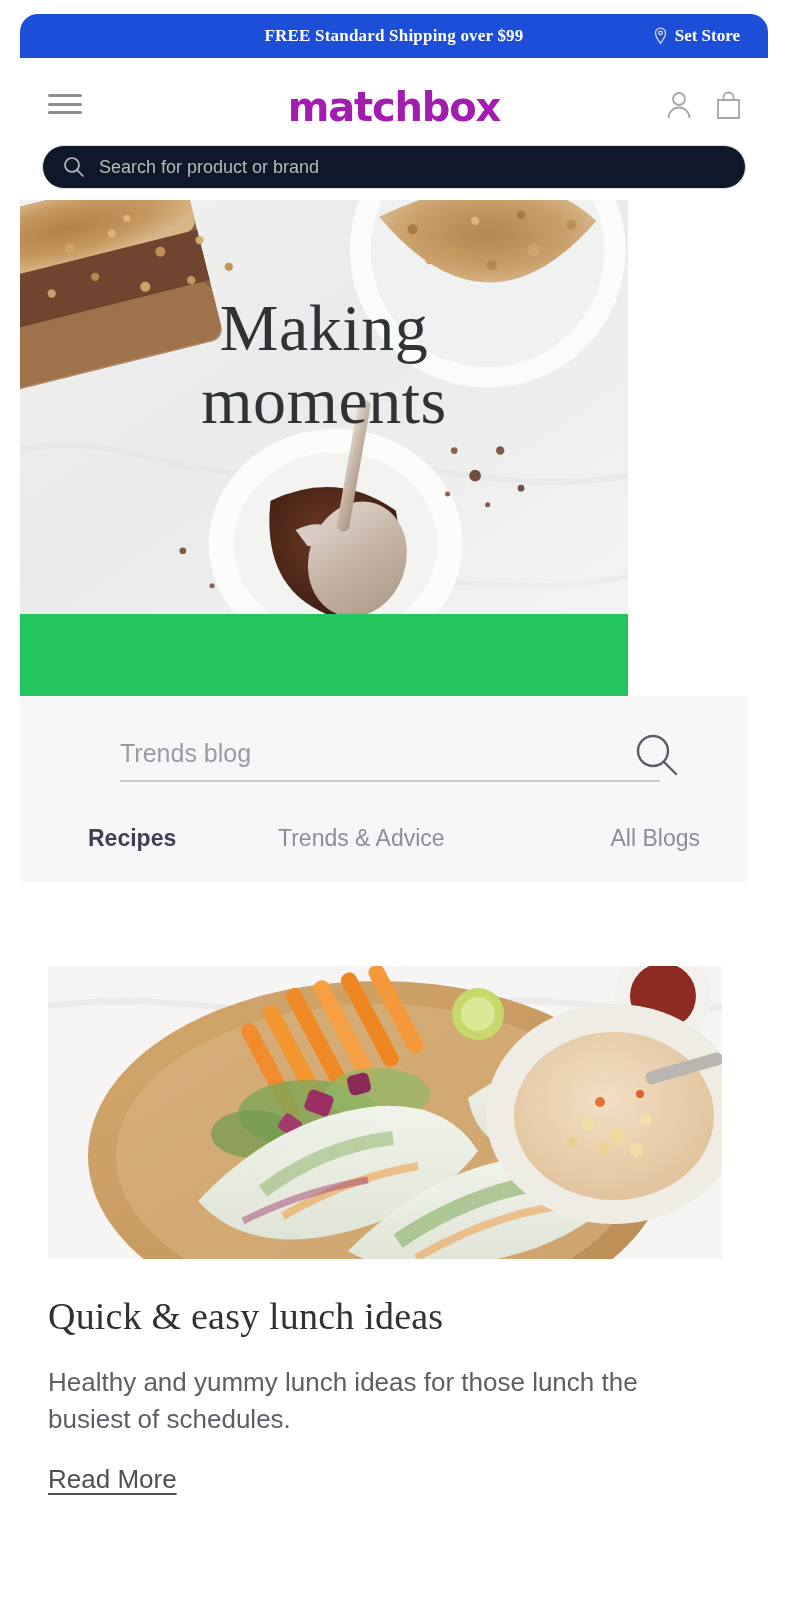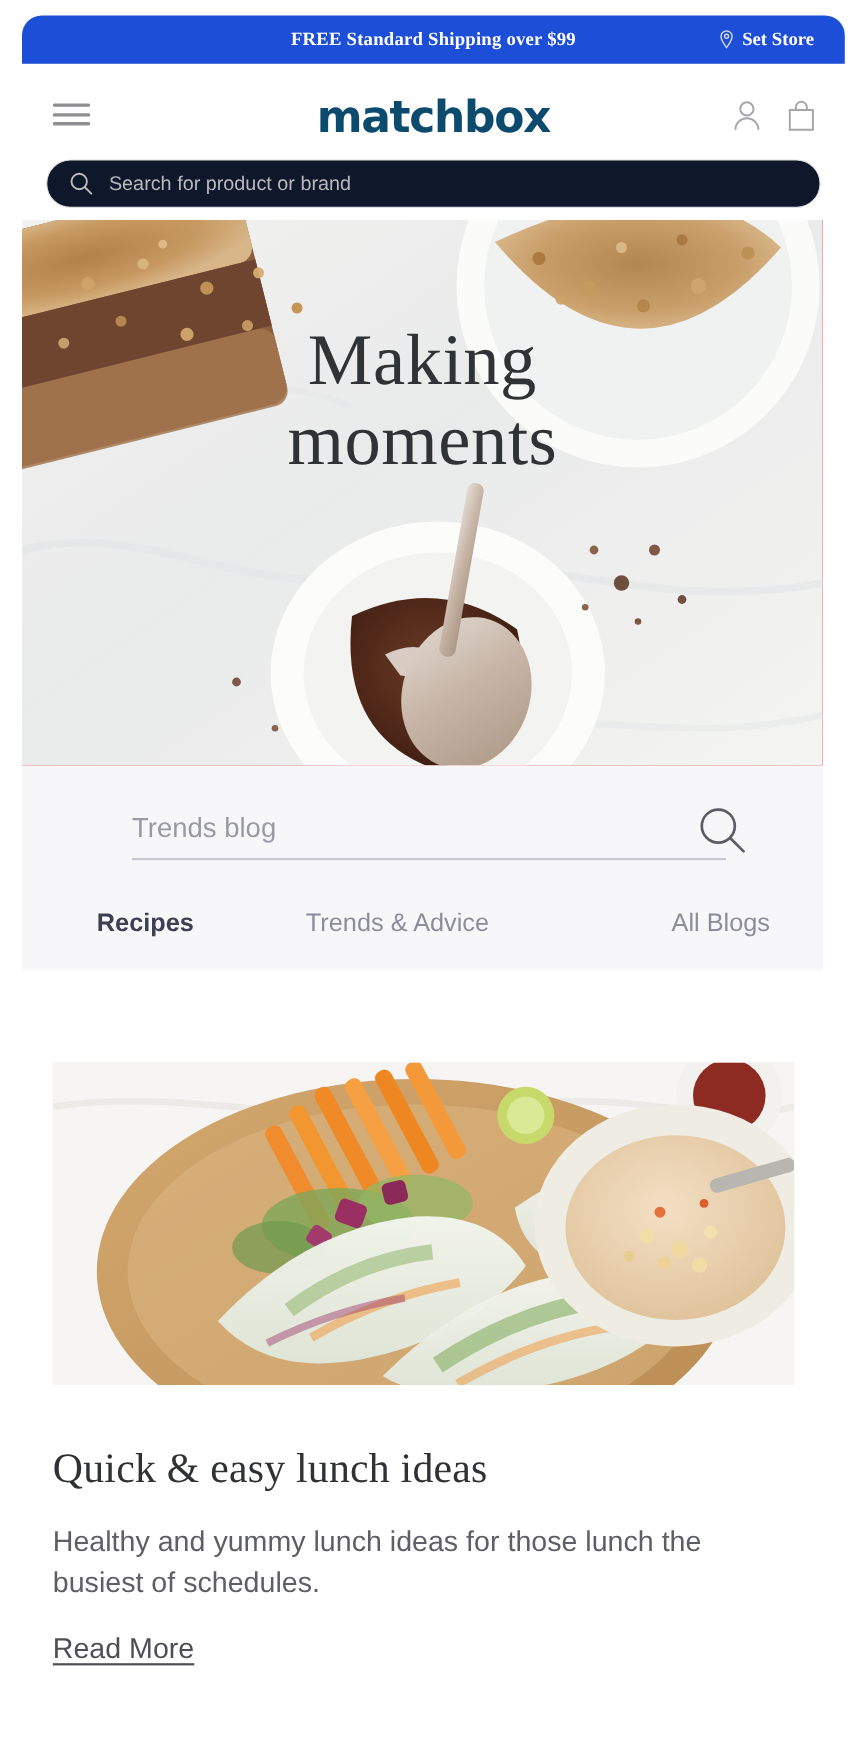--- a/index.html
+++ b/index.html
@@ -39,40 +39,40 @@
     background:#ffffff;
   }
   .burger {
     position:absolute; left:28px; top:25px; width:34px; height:26px;
     display:flex; flex-direction:column; justify-content:space-between;
     padding:3px 0;
   }
   .burger i { display:block; height:3px; background:#8d8d92; border-radius:2px; }
   .logo {
     position:absolute; left:0; right:0; top:18px; text-align:center;
-    font-size:40px; font-weight:bold; color:#0c4a6e;
+    font-size:40px; font-weight:bold; color:#a21caf;
     letter-spacing:-1.2px; font-family:"DejaVu Sans", sans-serif;
   }
   .hdr-icons {
     position:absolute; right:26px; top:24px; display:flex; gap:22px; align-items:center;
   }
   .hdr-icons svg { display:block; }
 
   
   .searchbar {
     position:absolute; left:42px; top:145px; width:704px; height:44px;
     border:1px solid #dfdfe2; border-radius:24px;
     background:#0f172a; display:flex; align-items:center; padding:0 20px; gap:14px;
   }
   .searchbar .ph { color:#b9b9bd; font-size:18px; }
 
   
   .hero {
-    position:absolute; left:20px; top:200px; width:728px; height:496px;
-    overflow:hidden; background:#ef4444;
+    position:absolute; left:20px; top:200px; width:608px; height:496px;
+    overflow:hidden; background:#22c55e;
   }
   .hero-bg { position:absolute; inset:0; }
   .hero-title {
     position:absolute; left:0; right:0; top:92px;
     text-align:center; color:#2f3336;
     font-family:"Liberation Serif", serif; font-size:66px; line-height:1.1;
     letter-spacing:.5px;
   }
 
   
@@ -109,21 +109,21 @@
   .filter-icon i:nth-child(1){ width:26px; }
   .filter-icon i:nth-child(2){ width:20px; }
   .filter-icon i:nth-child(3){ width:14px; }
 
   
   .card { position:absolute; left:48px; top:966px; width:674px; }
   .card-img {
     position:relative; width:674px; height:293px; overflow:hidden; background:#e8e4da;
   }
   .card-title {
-    margin-top:54px; font-family:"Liberation Serif", serif;
+    margin-top:35px; font-family:"Liberation Serif", serif;
     font-size:38px; color:#2f3134; letter-spacing:.2px;
   }
   .card-desc {
     margin-top:26px; font-size:26px; line-height:1.42; color:#5e5e66;
   }
   .read-more {
     display:inline-block; margin-top:26px; font-size:26px; color:#4e4e56;
     text-decoration:underline; text-underline-offset:5px;
   }
 </style>

